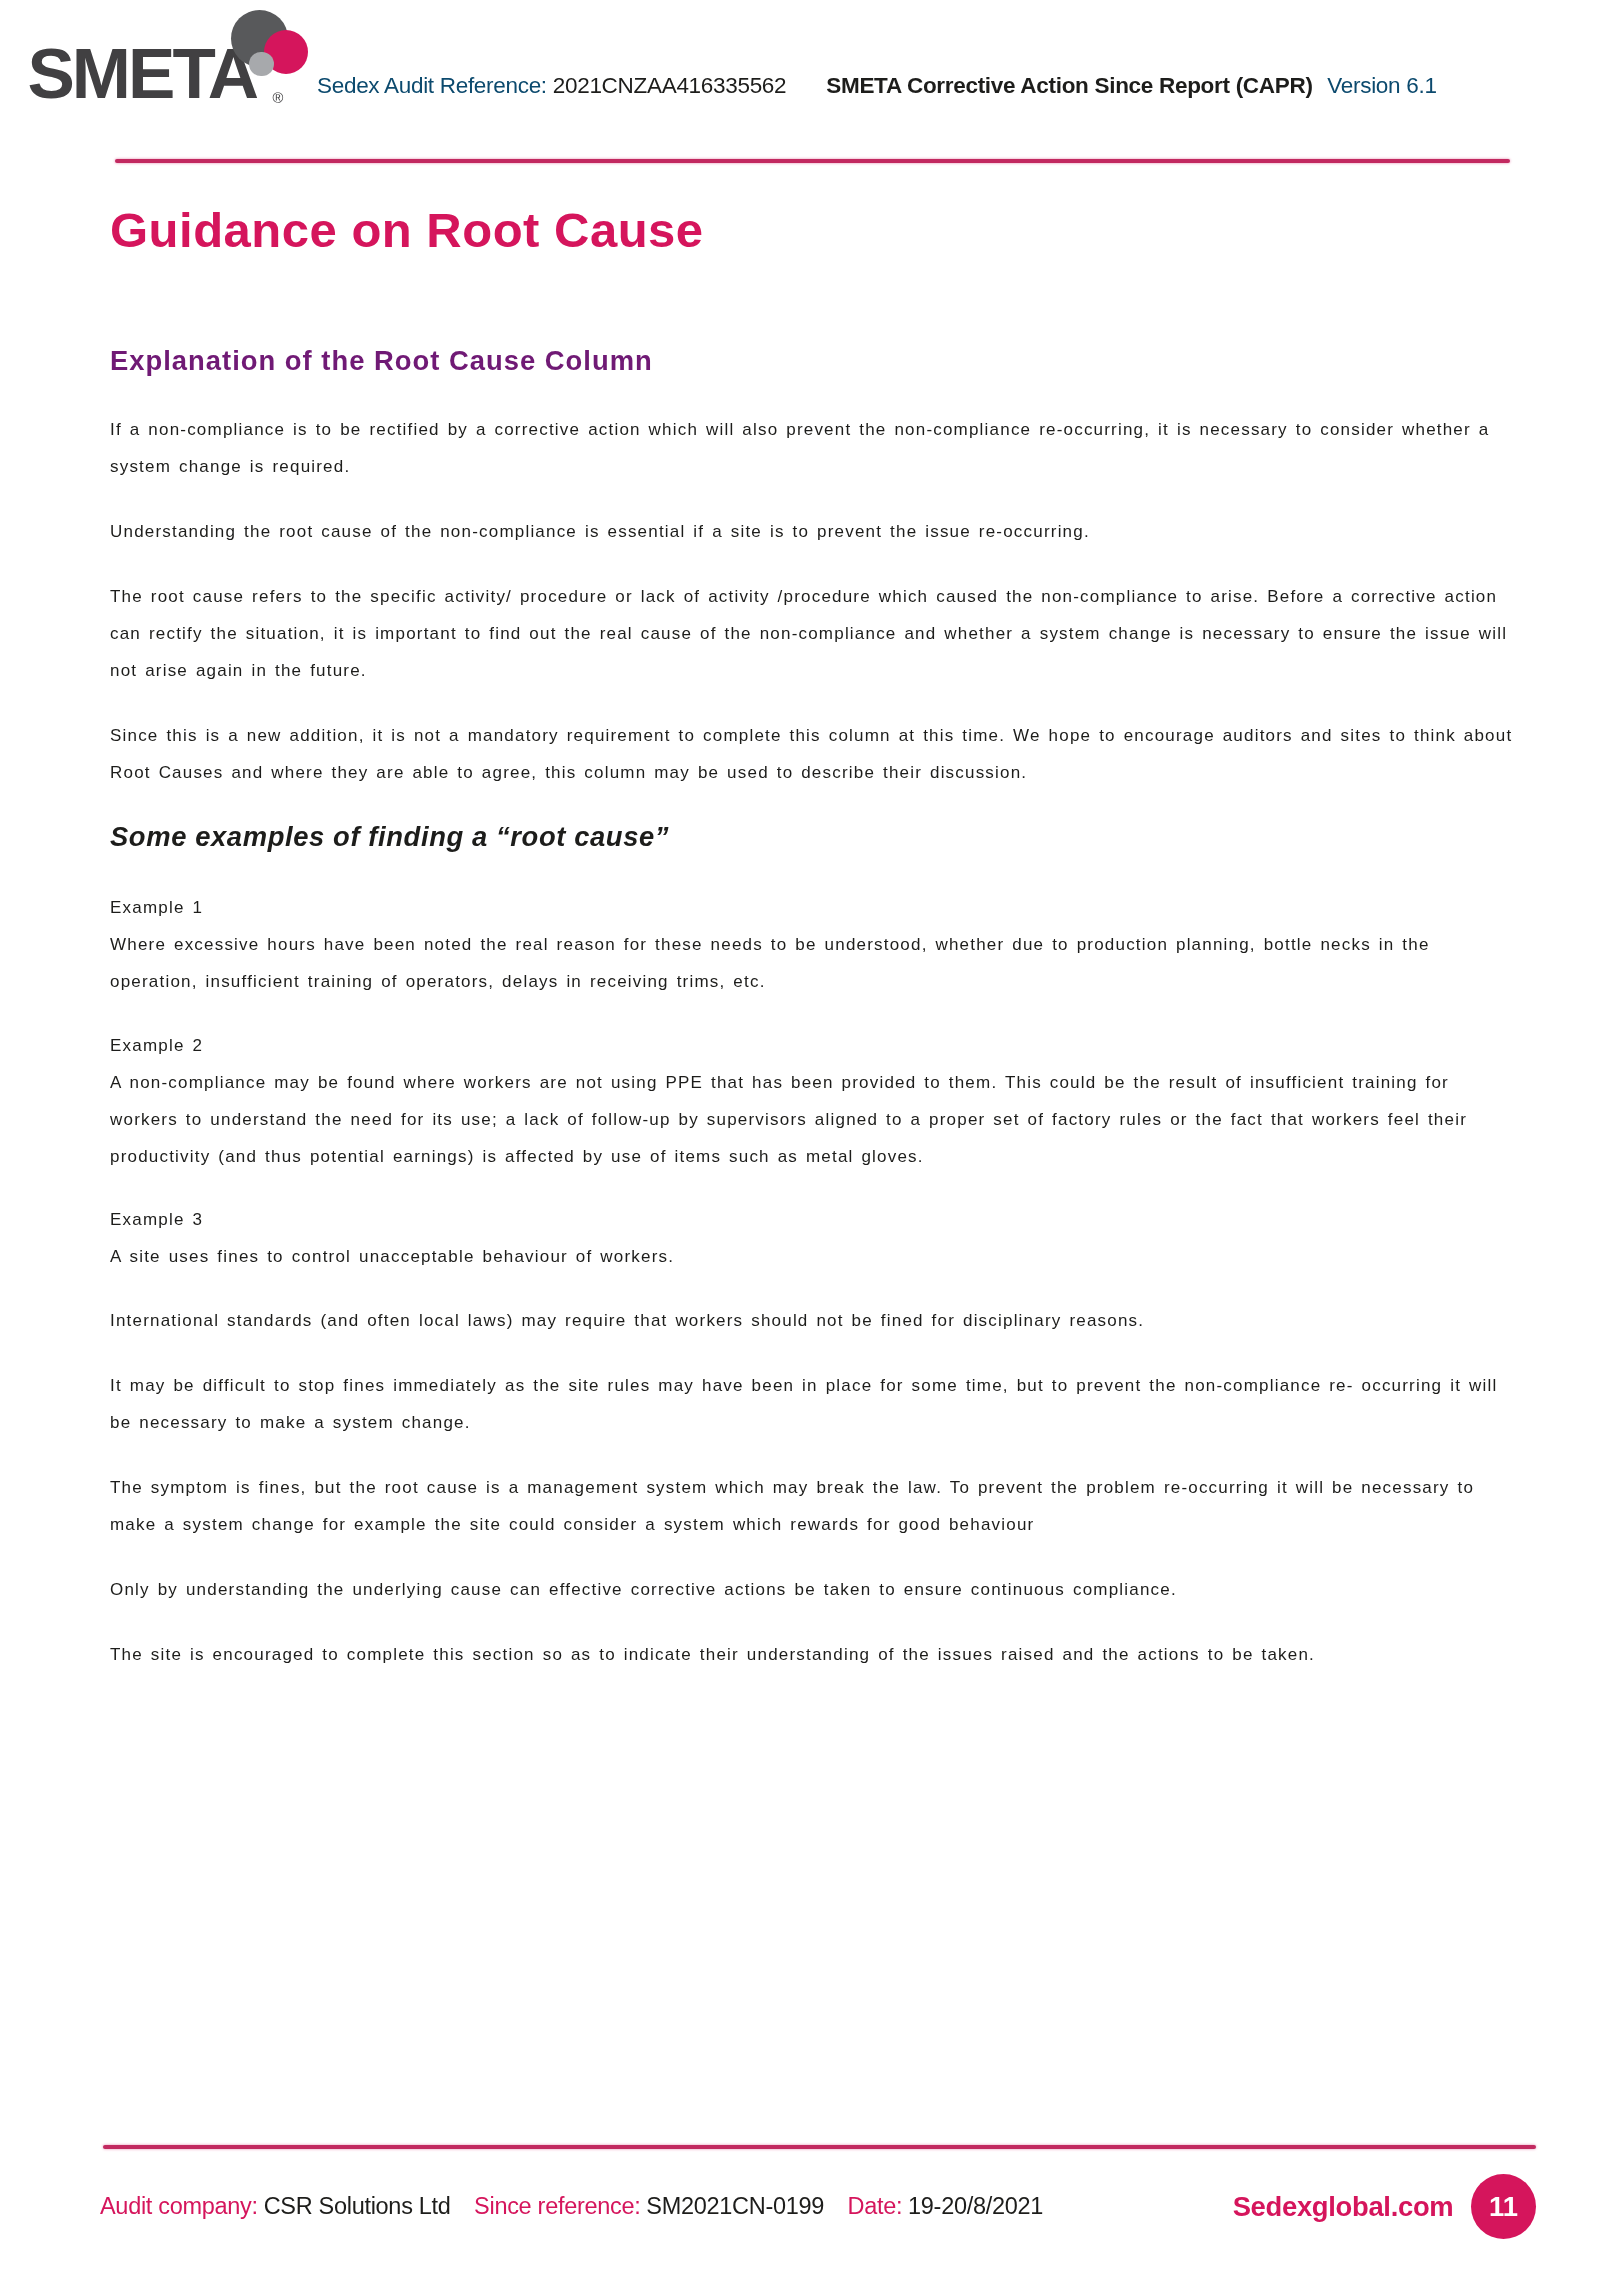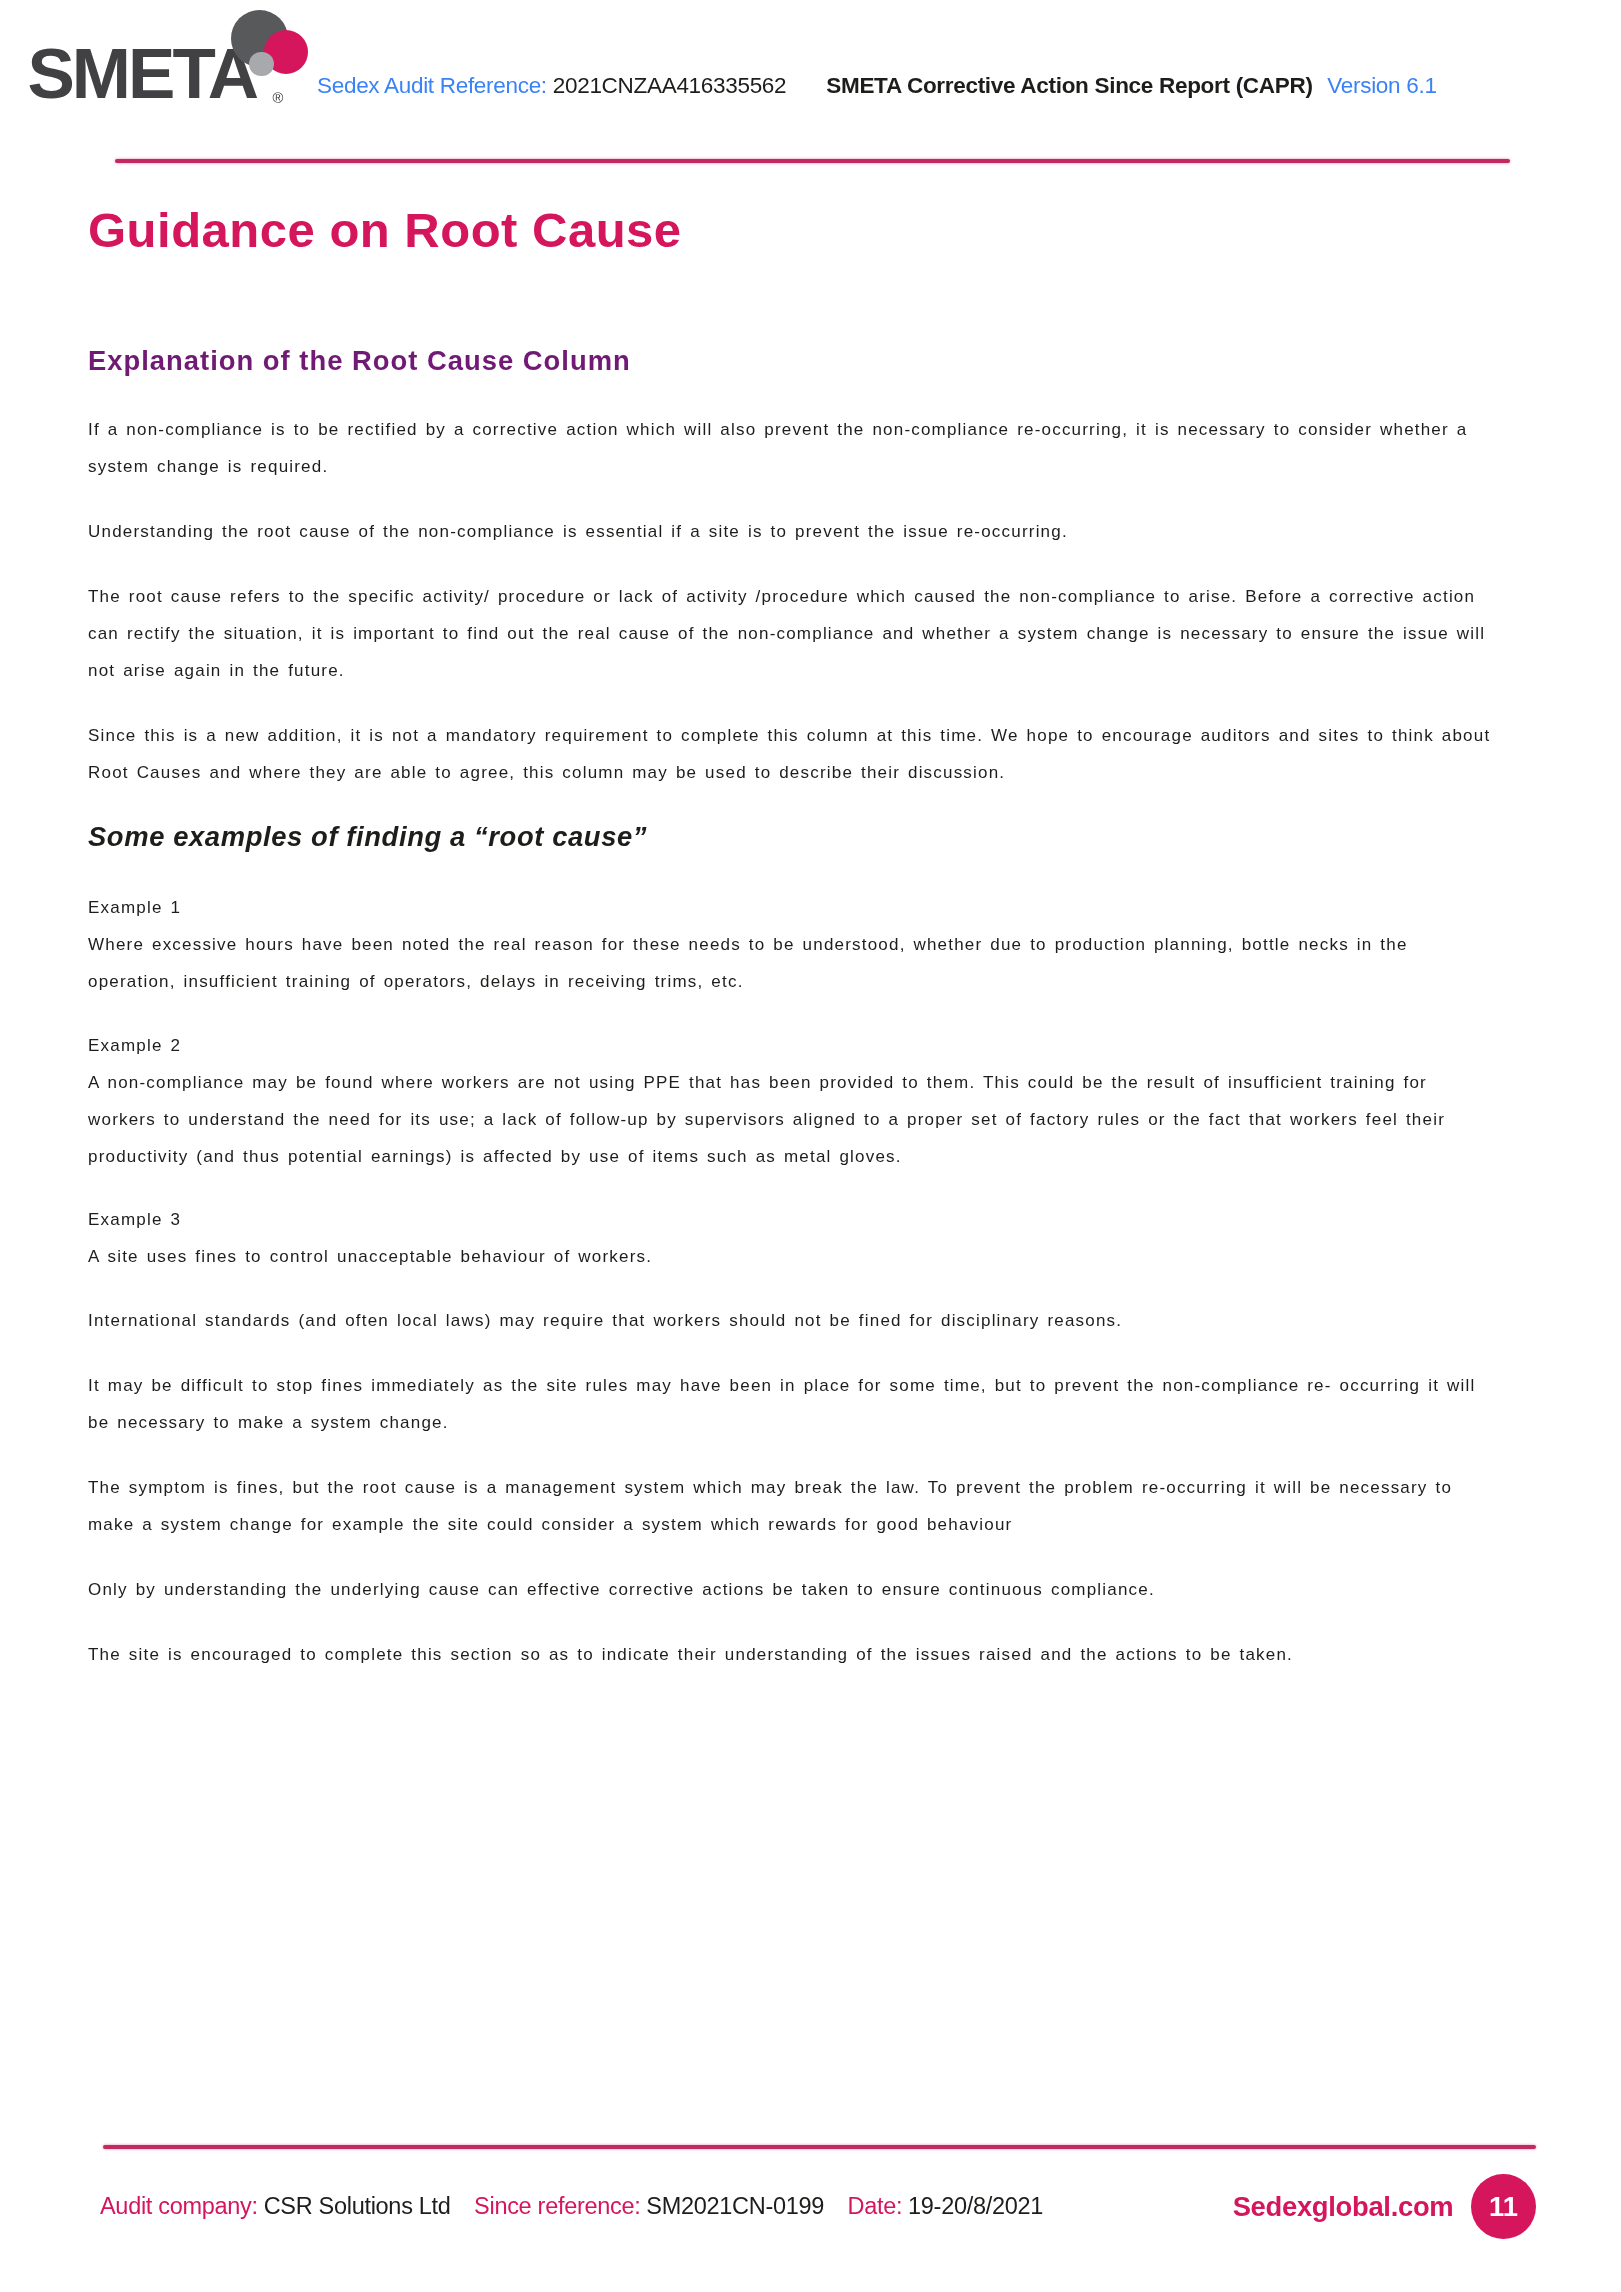--- a/index.html
+++ b/index.html
@@ -22,30 +22,30 @@
   .dot{position:absolute;border-radius:50%;}
   .dot-big{left:204px;top:0;width:57px;height:57px;background:#58595b;}
   .dot-pink{left:237px;top:20.6px;width:44px;height:44px;background:#d5155c;}
   .dot-small{left:222px;top:42px;width:24.5px;height:24.5px;background:#a7a9ac;}
   .logo-reg{position:absolute;left:245px;top:80px;font-size:14.7px;color:#414042;}
 
   .header-ref{
     position:absolute;left:317px;top:73px;
     font-size:22.5px;letter-spacing:-0.3px;white-space:nowrap;color:#1d1d1b;
   }
-  .pink{color:#3b82f6;}
+  .pink{color:#0c4a6e;}
   .ref-value{margin-right:34px;}
   .ref-title{font-weight:700;margin-right:8.8px;}
 
   .rule{position:absolute;height:3.9px;background:#c22960;border-radius:2px;box-shadow:0 0 2.9px #e586ad;}
   .rule-top{left:115px;top:159px;width:1395px;}
   .rule-bottom{left:103px;top:2145px;width:1433px;}
 
   
-  main{position:absolute;left:88px;top:202px;width:1411px;}
+  main{position:absolute;left:110px;top:202px;width:1411px;}
   h1{
     margin:0 0 84px;
     font-size:49px;line-height:57px;font-weight:700;
     color:#d5155c;letter-spacing:0.5px;
   }
   h2{
     margin:0 0 33px;
     font-size:27.4px;line-height:35px;font-weight:700;letter-spacing:1px;color:#701a75;
   }
   h3{

